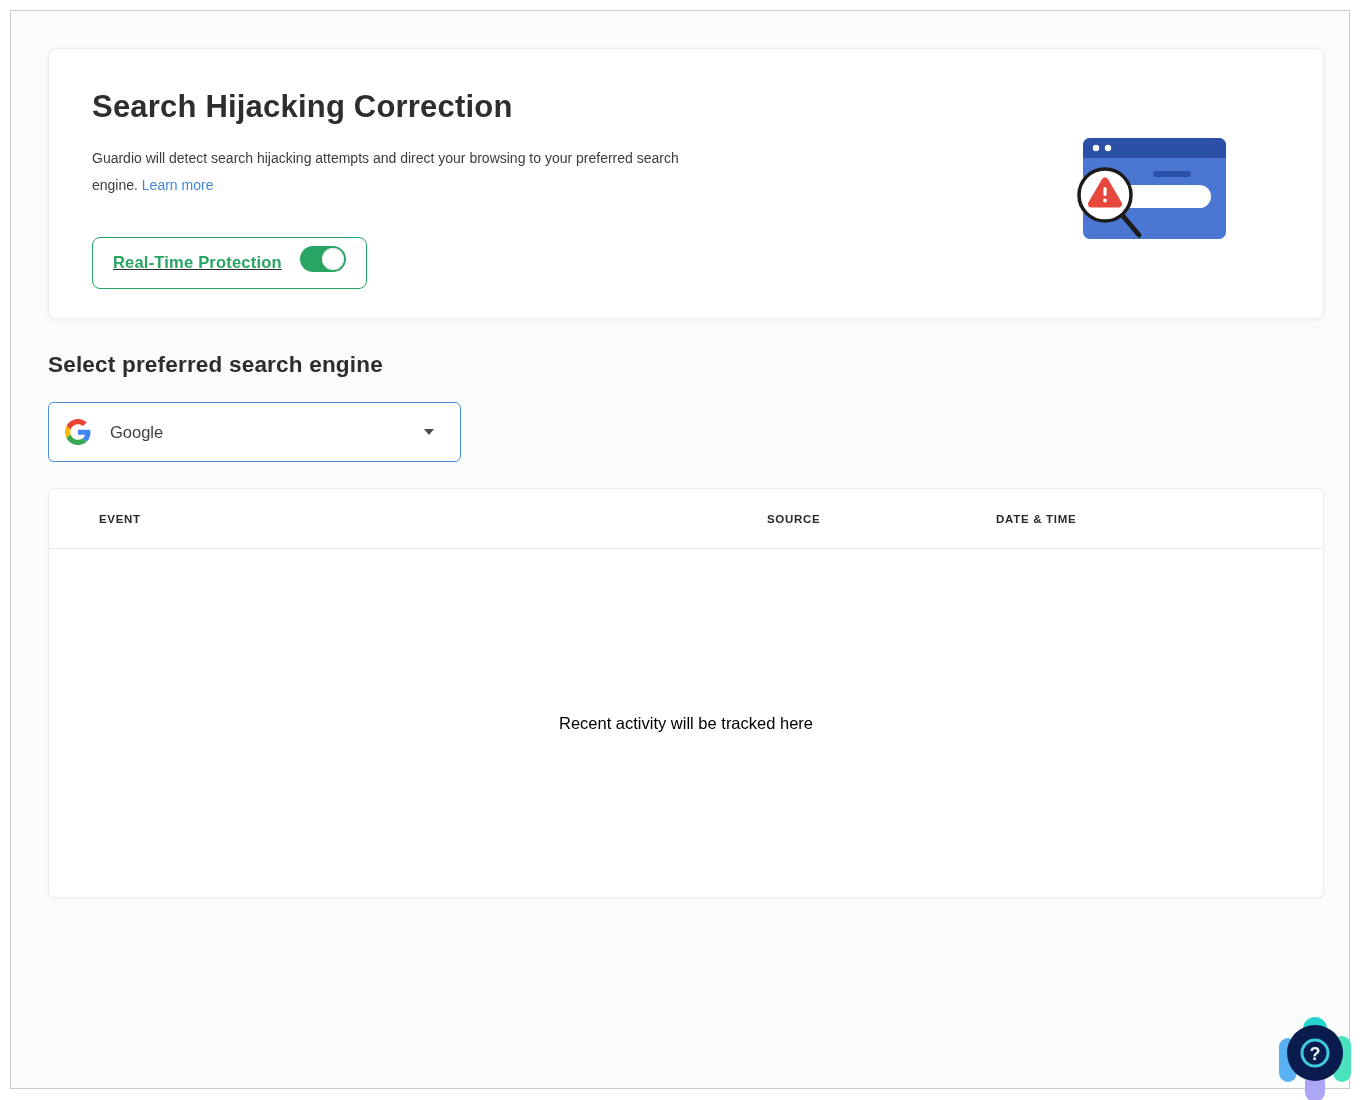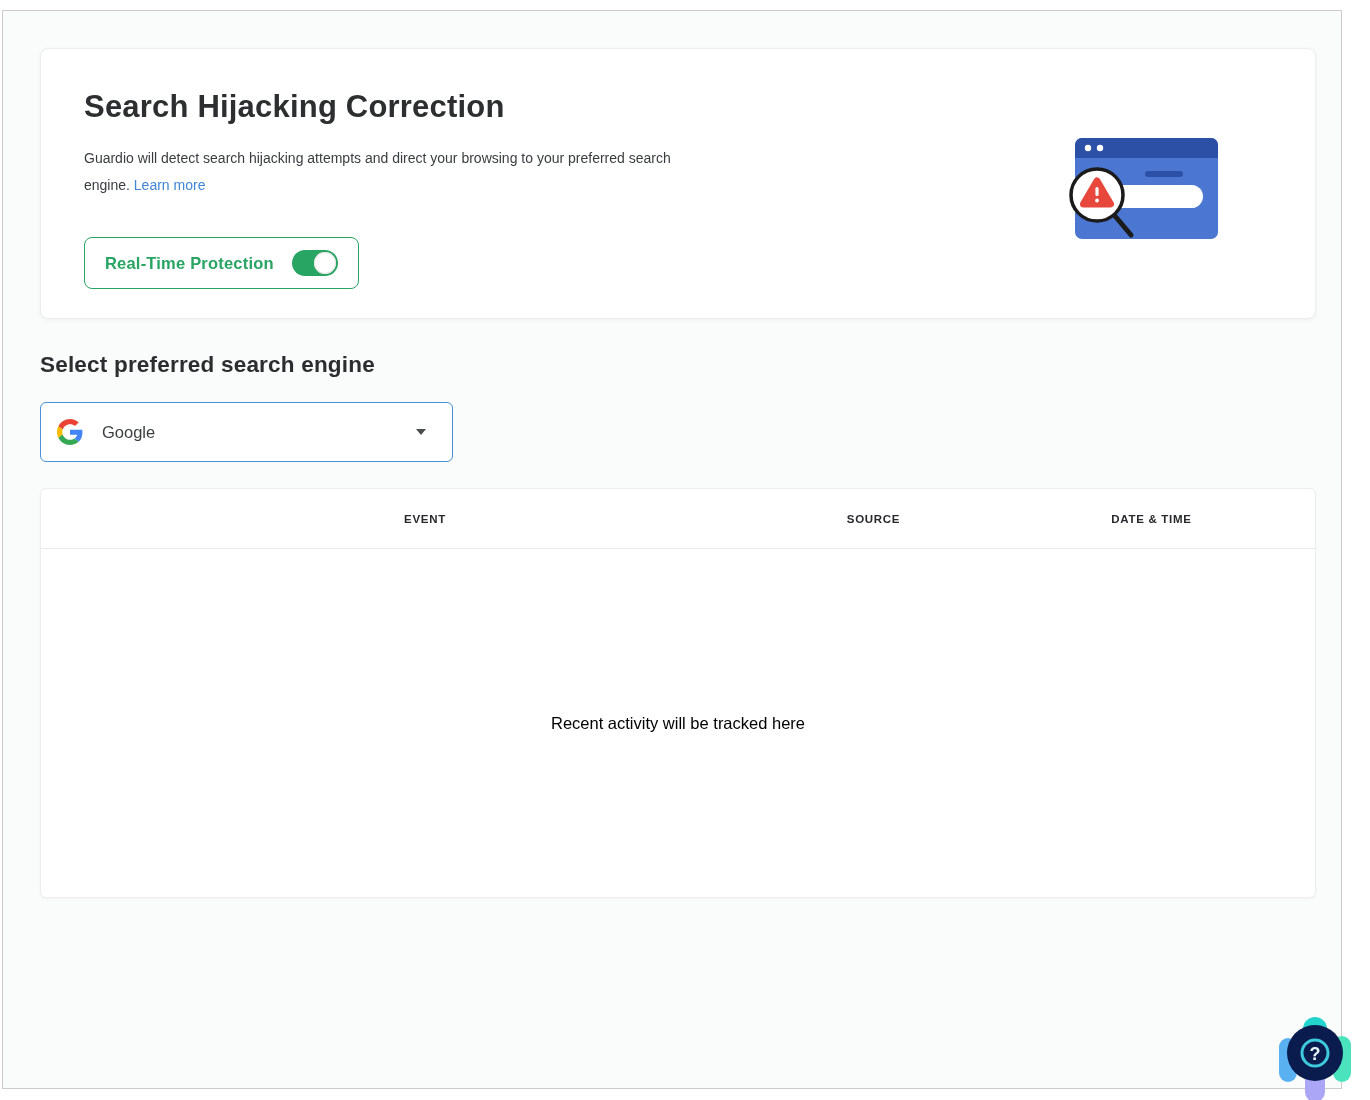--- a/index.html
+++ b/index.html
@@ -6,21 +6,21 @@
   html,body { margin:0; padding:0; }
   body {
     width:1370px; height:1100px;
     background:#ffffff;
     font-family:"Liberation Sans", sans-serif;
     position:relative;
     overflow:hidden;
     color:#2d2d2d;
   }
   .page {
-    position:absolute; left:2px; top:10px;
+    position:absolute; left:10px; top:10px;
     width:1340px; height:1079px;
     border:1px solid #c9cbcd;
     background:#fafbfb;
   }
   .content { padding:37px; }
 
   
   .hero-card {
     position:relative;
     width:1276px; height:271px;
@@ -36,24 +36,24 @@
   }
   .hero-desc {
     margin-top:20px; max-width:592px;
     font-size:14px; line-height:27px; color:#3a3d40;
   }
   .learn-more {
     color:#4186d5; text-decoration:none; cursor:pointer;
   }
   .rtp-box {
     margin-top:24px;
-    display:inline-flex; align-items:center; gap:18px;
-    height:52px; padding:4px 20px;
+    display:inline-flex; align-items:flex-end; gap:18px;
+    height:52px; padding:16px 20px;
     border:1.3px solid #28a463; border-radius:8px;
-    background:#fff; cursor:pointer;
+    background:#fff; cursor:pointer;text-decoration:underline;
   }
   .rtp-label { font-size:16.5px; font-weight:700; color:#28a463; letter-spacing:0.2px; }
   .toggle {
     position:relative; width:46px; height:26px;
     background:#28a463; border-radius:14px; flex:0 0 auto;
   }
   .toggle-knob {
     position:absolute; top:2px; right:2px;
     width:22px; height:22px; border-radius:50%;
     background:#ffffff; box-shadow: inset 0 0 0 1px #e3e3e3;
@@ -91,21 +91,20 @@
     border:1px solid #ededee; border-radius:6px;
     box-shadow:0 1px 3px rgba(0,0,0,0.04);
     overflow:hidden;
   }
   .activity-header-row {
     display:grid;
     grid-template-columns:668px 229px auto;
     align-items:center;
     height:60px; padding-left:50px;
     border-bottom:1px solid #e8e9ea;
-    text-align:center;
   }
   .col-header {
     font-size:11.5px; font-weight:700; letter-spacing:0.7px;
     color:#27292b; text-transform:uppercase;
   }
   .activity-body {
     height:349px;
     display:flex; align-items:center; justify-content:center;
   }
   .empty-message { font-size:16.5px; color:#000000; }

